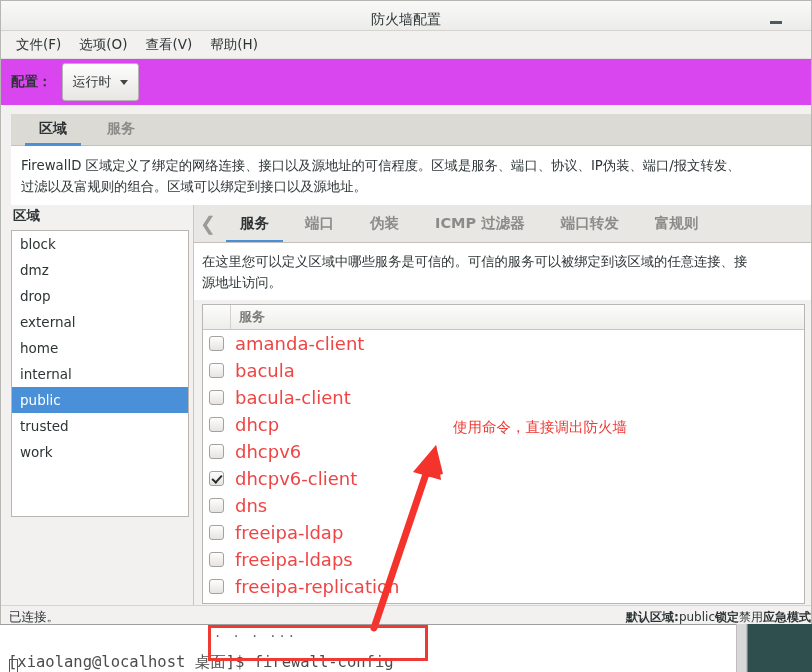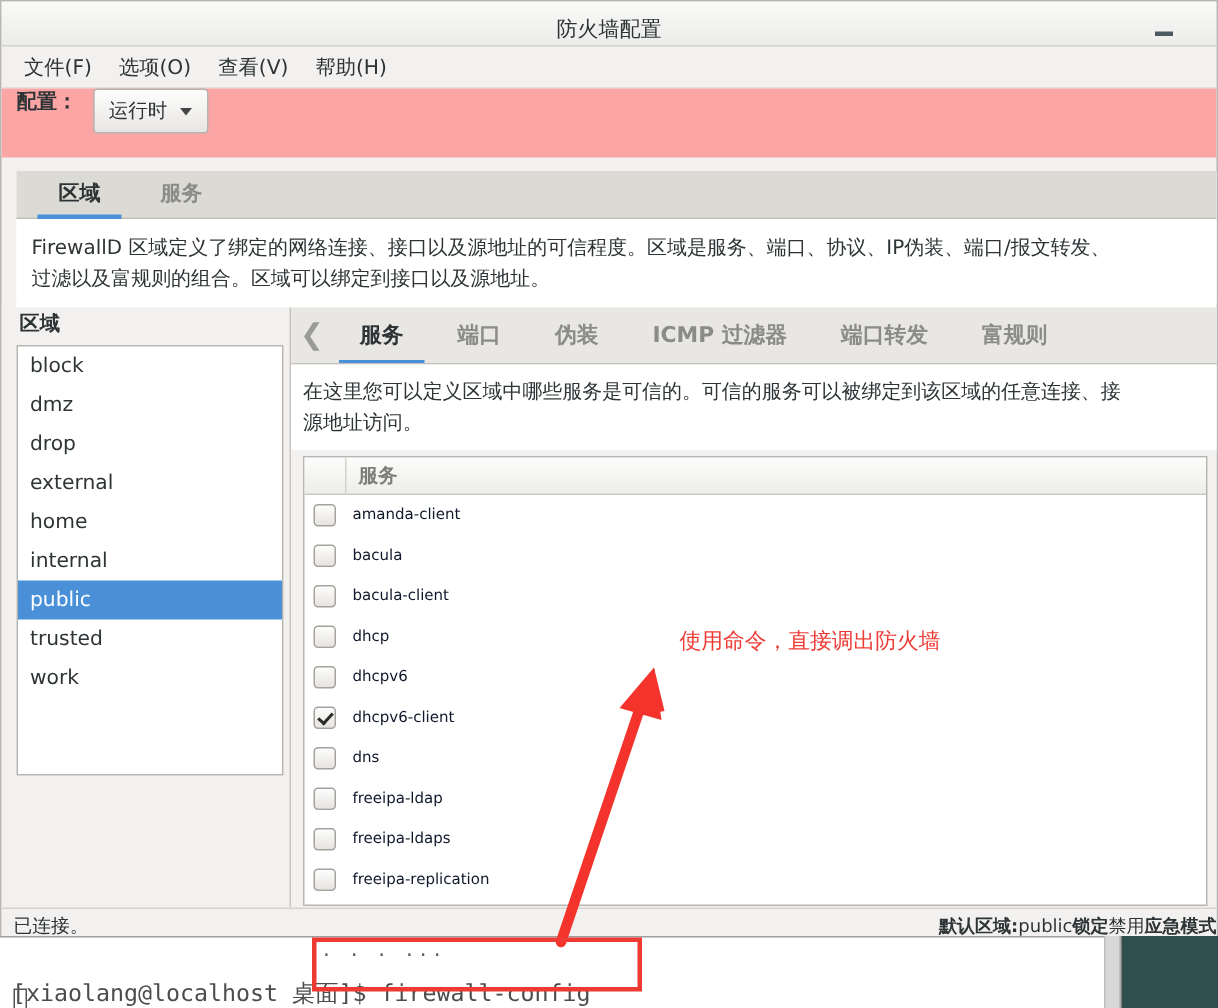--- a/index.html
+++ b/index.html
@@ -70,36 +70,36 @@
     color: #2e3436;
     padding: 3px 9px;
     cursor: default;
     white-space: nowrap;
   }
 
   
   .configbar {
     height: 46px;
     display: flex;
-    align-items: flex-start;
+    align-items: center;
     padding-left: 10px;
-    background: #fca5a5;
+    background: #d946ef;
   }
   .config-label {
     font-size: 13.5px;
     color: #2e3436;
     font-weight: bold;
     margin-right: 10px;
     white-space: nowrap;
   }
   .combo {
     display: inline-flex;
     align-items: center;
     gap: 8px;
-    height: 30px;
+    height: 38px;
     padding: 0 10px;
     font-size: 13px;
     color: #2e3436;
     background: linear-gradient(to bottom, #fdfdfd 0%, #e8e6e3 100%);
     border: 1px solid #b6b4b0;
     border-radius: 3px;
     cursor: default;
   }
   .combo .arrow {
     width: 0; height: 0;
@@ -290,22 +290,22 @@
   .cbx.checked::after {
     content: "";
     position: absolute;
     left: 4px; top: 1px;
     width: 4px; height: 8px;
     border: solid #2b2b2b;
     border-width: 0 2px 2px 0;
     transform: rotate(42deg);
   }
   .svc-label {
-    font-size: 10px;
-    color: #0f172a;
+    font-size: 18px;
+    color: #ef4444;
     white-space: nowrap;
   }
 
   
   .statusbar {
     position: absolute;
     left: 0; top: 604px;
     width: 812px; height: 24px;
     background: #f2f1f0;
     border-top: 1px solid #d7d4cf;

